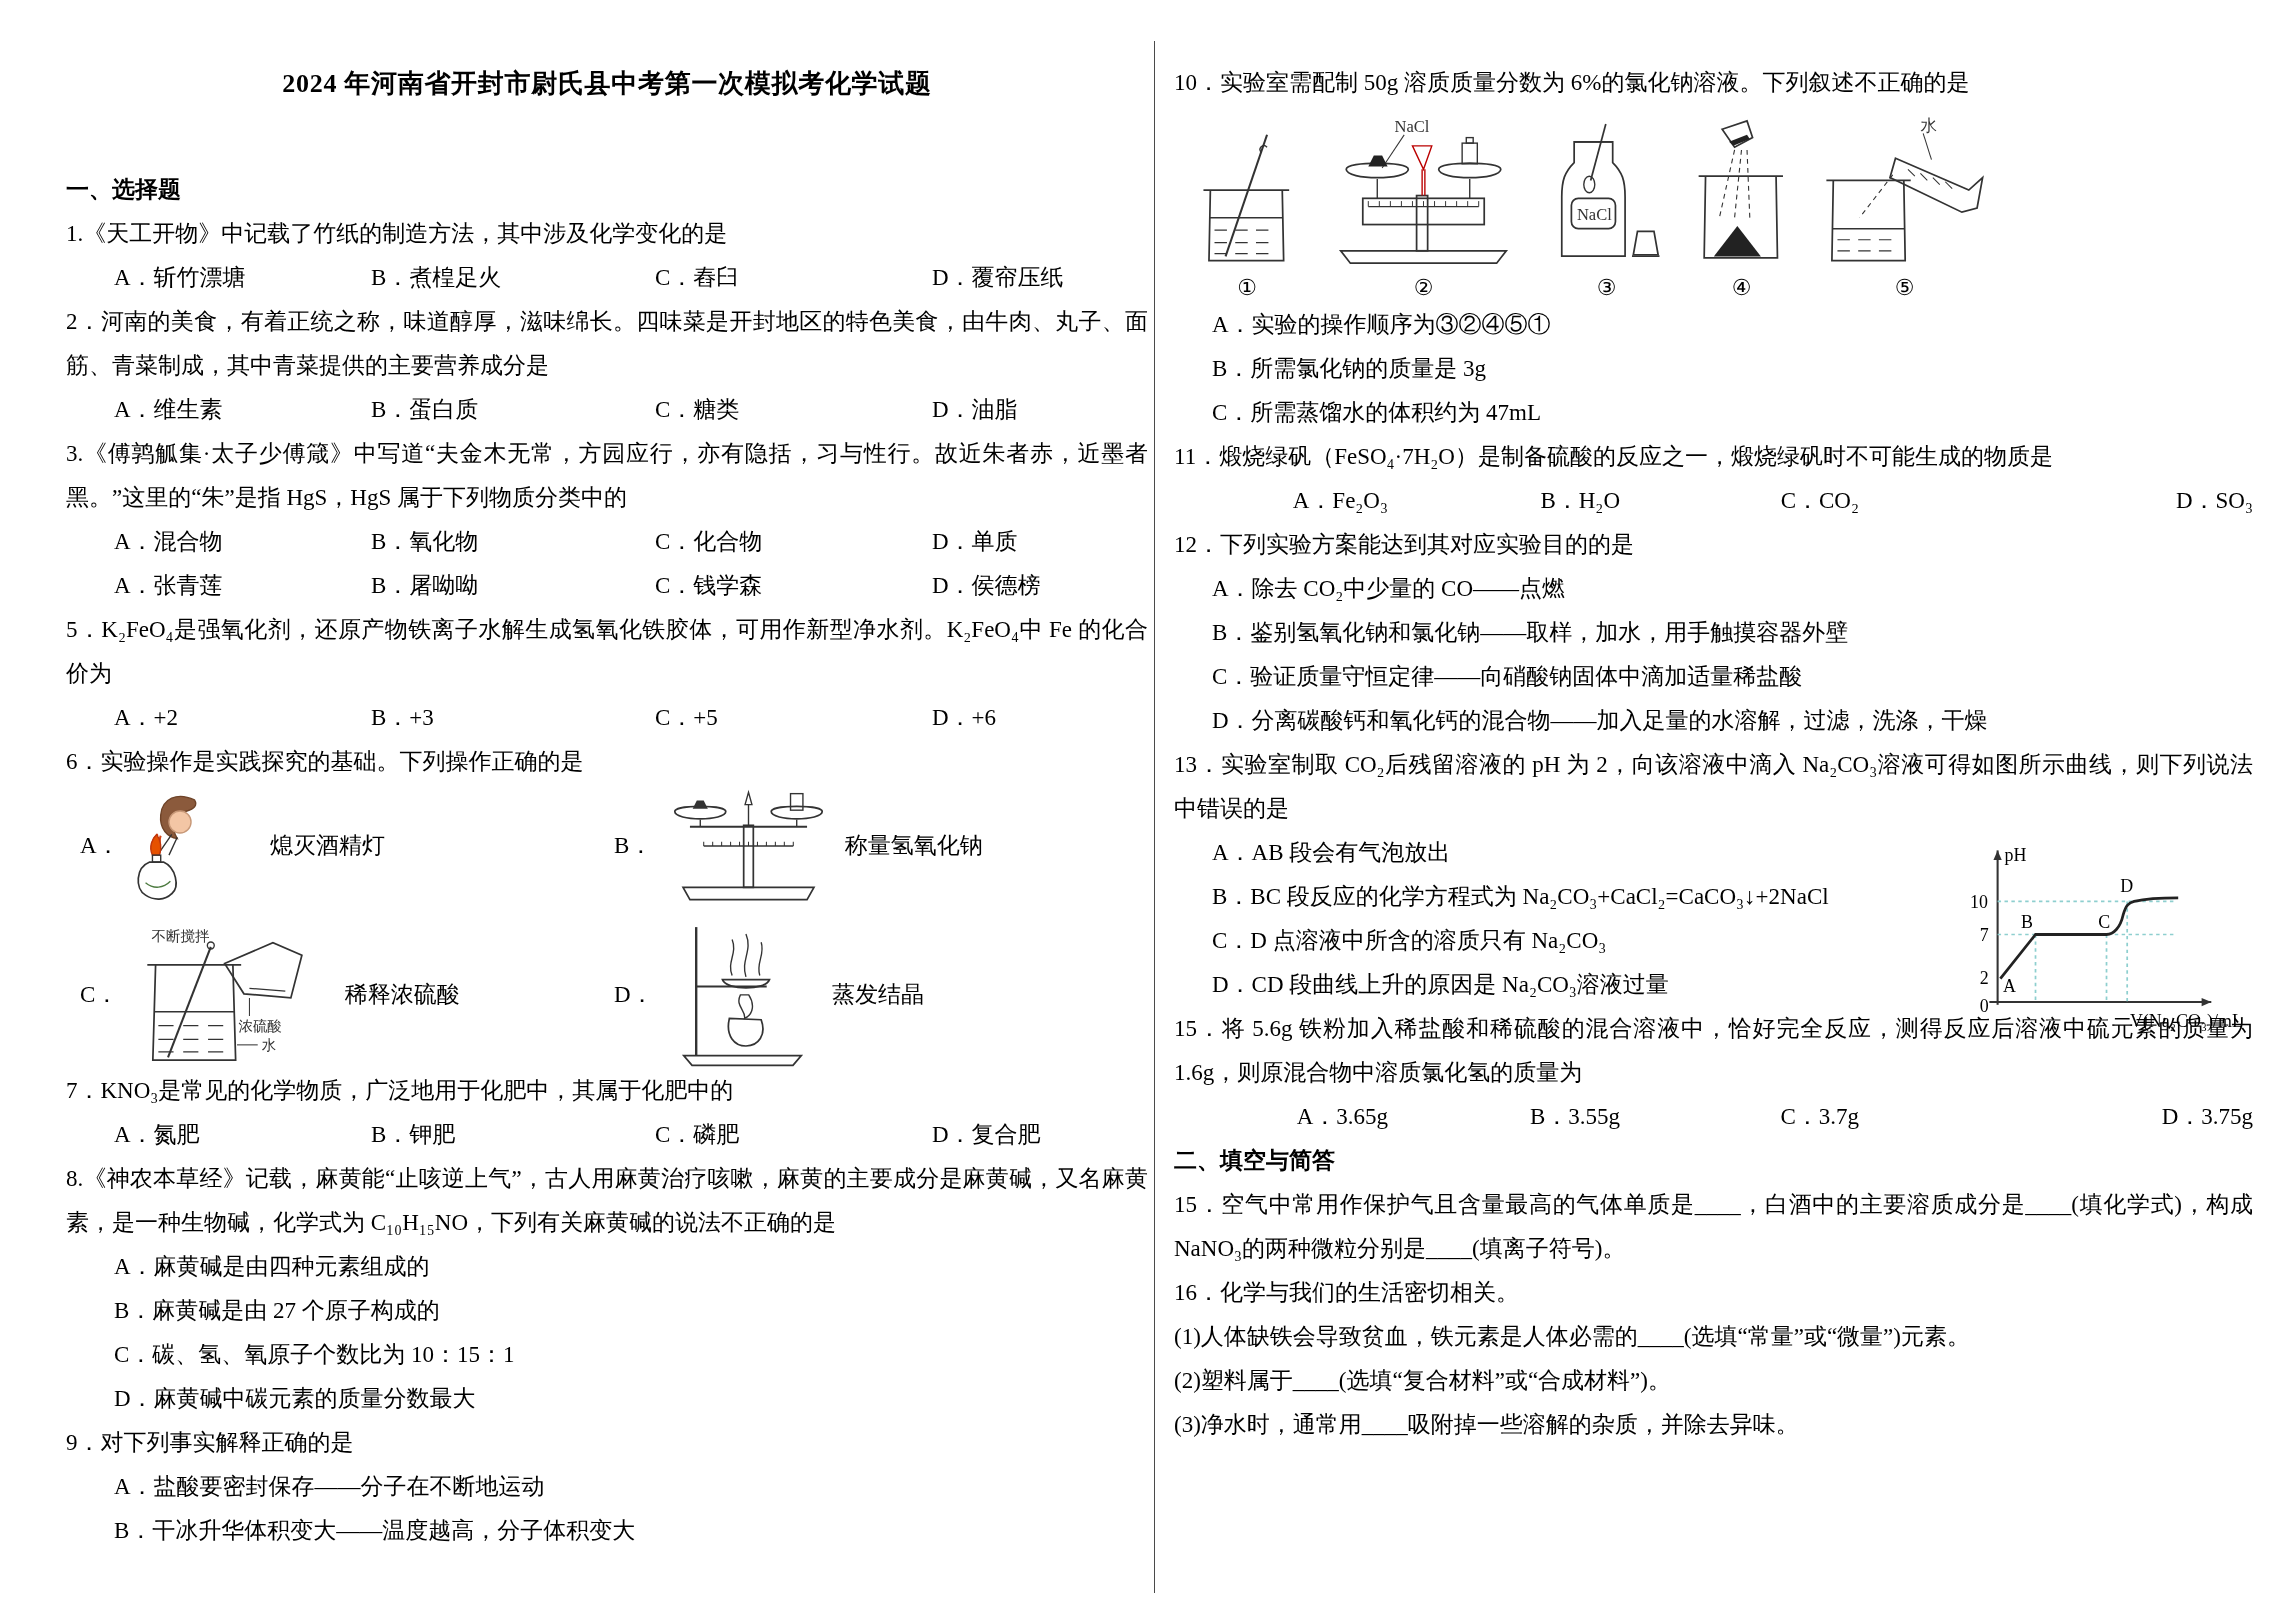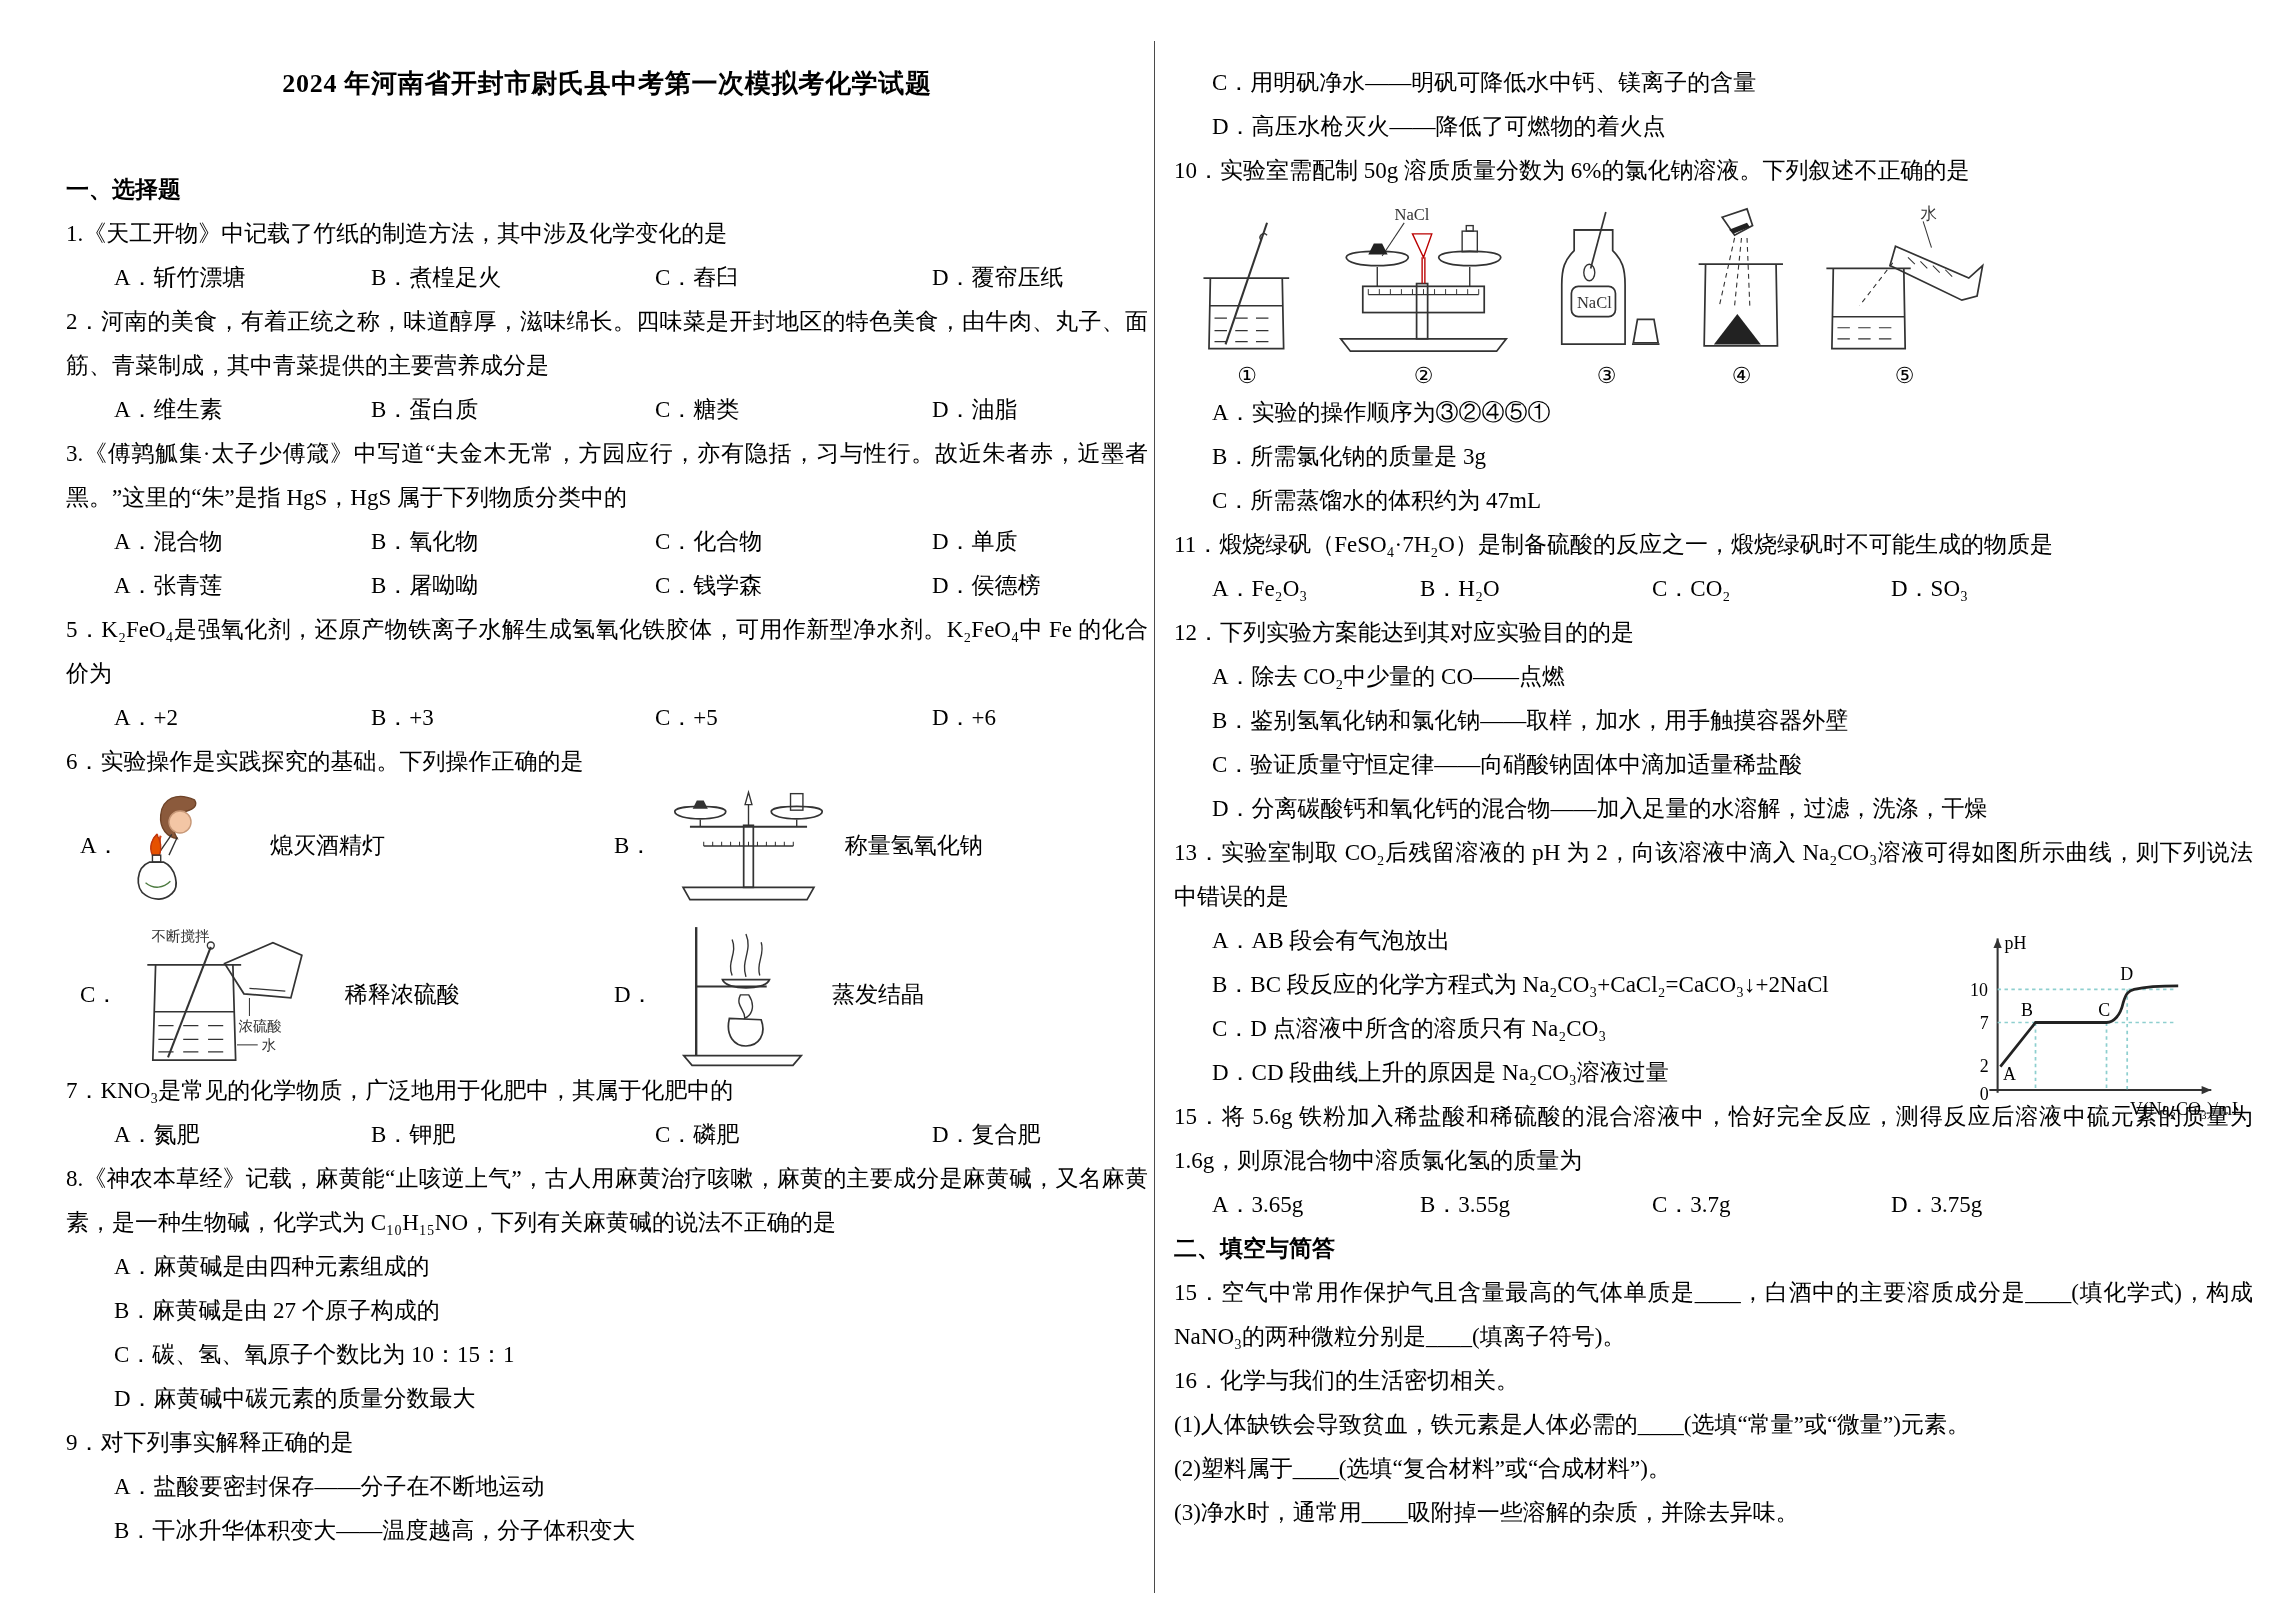--- a/index.html
+++ b/index.html
@@ -14,21 +14,21 @@
     text-align:center;font-size:26px;font-weight:bold;letter-spacing:0.7px;
   }
   .divider{position:absolute;left:1154px;top:41px;width:1.4px;height:1552px;background:#4a4a4a;}
   .col{position:absolute;font-size:23px;line-height:44px;}
   .col-left{left:66px;top:168px;width:1082px;}
   .col-right{left:1174px;top:61px;width:1079px;}
   .sec-head{font-weight:bold;}
   .q{text-align:justify;}
   .opts4{display:grid;padding-left:48px;gap:32px;}
   .opts4-l{grid-template-columns:225px 252px 245px auto;}
-  .opts4-r{grid-template-columns:176px 200px 207px auto;padding-left:38px;}
+  .opts4-r{grid-template-columns:176px 200px 207px auto;padding-left:38px;text-align:right;}
   .optlines > div{padding-left:38px;text-align:justify;}
   .col-left .optlines > div{padding-left:48px;}
   
   .figgrid{display:grid;grid-template-columns:1fr 1fr;row-gap:12.4px;padding-left:14px;align-items:center;}
   .figcell{display:flex;align-items:center;gap:9.7px;}
   .figcap{white-space:nowrap;}
   .optletter{flex:0 0 auto;}
   
   .apparatus{display:flex;align-items:flex-end;gap:21px;padding-left:21px;height:198px;}
   .appcell{display:flex;flex-direction:column;align-items:center;}
@@ -187,24 +187,20 @@
 
     <div class="q">9．对下列事实解释正确的是</div>
     <div class="optlines">
       <div>A．盐酸要密封保存——分子在不断地运动</div>
       <div>B．干冰升华体积变大——温度越高，分子体积变大</div>
     </div>
   </div>
 
   <div class="col col-right">
 
-    <div class="optlines">
-      <div>C．用明矾净水——明矾可降低水中钙、镁离子的含量</div>
-      <div>D．高压水枪灭火——降低了可燃物的着火点</div>
-    </div>
 
     <div class="q">10．实验室需配制 50g 溶质质量分数为 6%的氯化钠溶液。下列叙述不正确的是</div>
 
     <div class="apparatus">
       <div class="appcell">
         <svg width="104" height="159" viewBox="0 0 150 230">
           <path d="M22,110 L20,212 L128,212 L126,110" fill="none" stroke="#333" stroke-width="2.5"></path>
           <line x1="12" y1="110" x2="136" y2="110" stroke="#333" stroke-width="2.5"></line>
           <line x1="21" y1="150" x2="127" y2="150" stroke="#333" stroke-width="2"></line>
           <path d="M28,168 l18,0 m12,0 l18,0 m12,0 l18,0 M28,186 l18,0 m12,0 l18,0 m12,0 l18,0 M28,202 l18,0 m12,0 l18,0 m12,0 l18,0" stroke="#333" stroke-width="1.6"></path>

